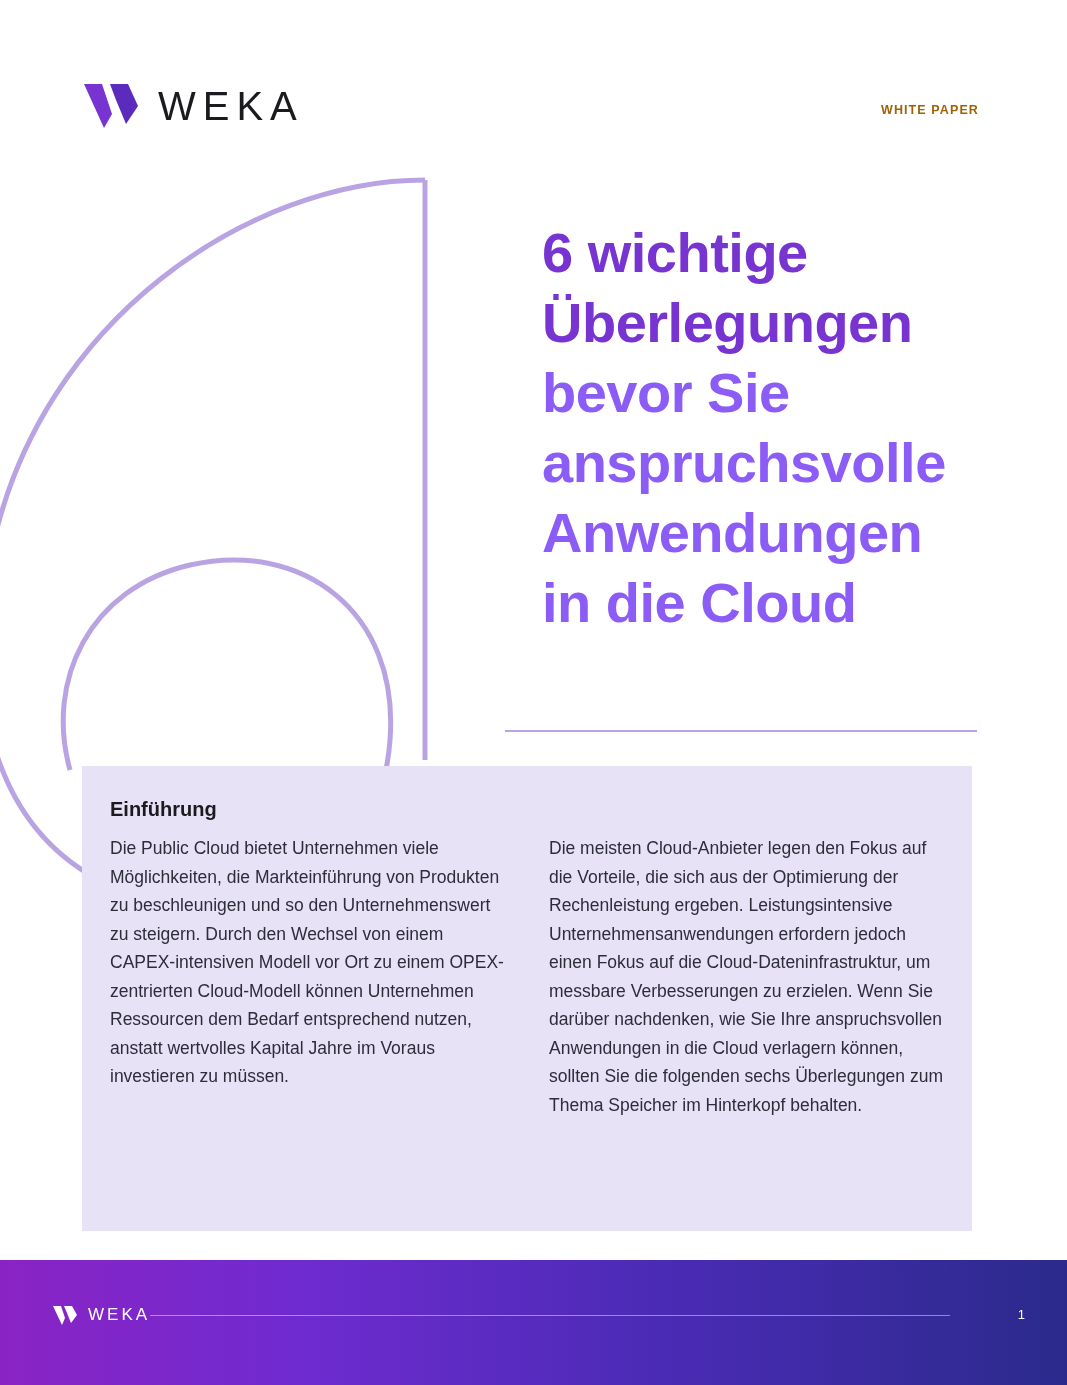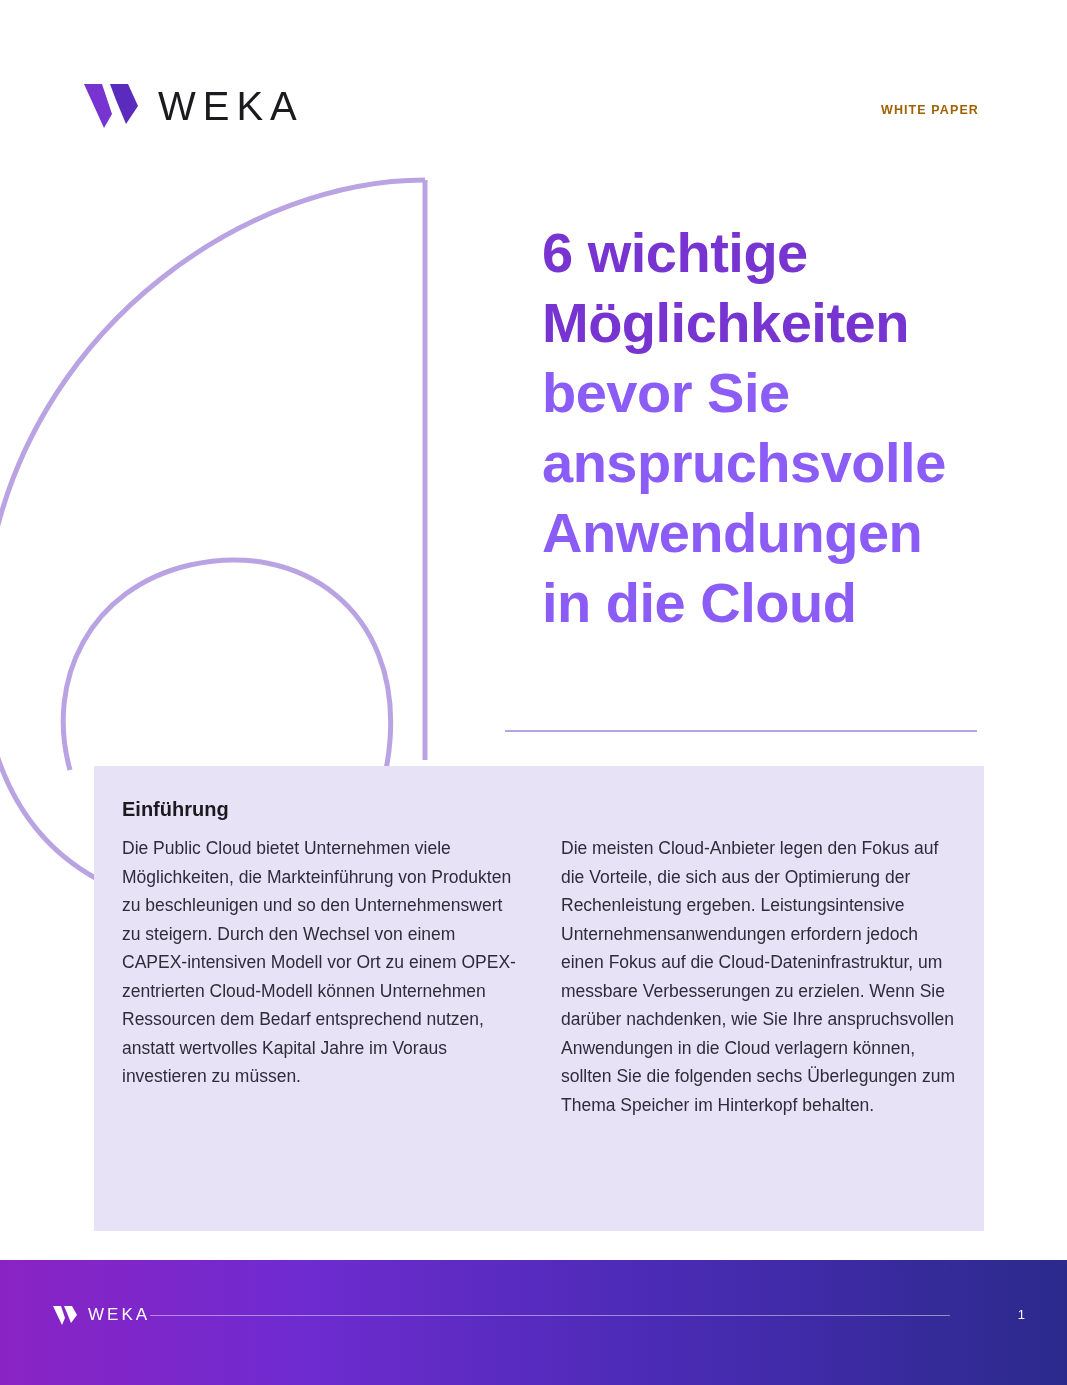--- a/index.html
+++ b/index.html
@@ -96,21 +96,21 @@
     left: 505px;
     top: 730px;
     width: 472px;
     height: 2px;
     background: #b9a3e3;
   }
 
   
   .intro-panel {
     position: absolute;
-    left: 94px;
+    left: 82px;
     top: 766px;
     width: 890px;
     height: 465px;
     background: #e8e2f7;
   }
   .intro-heading {
     position: absolute;
     left: 28px;
     top: 32px;
     font-size: 20px;
@@ -197,21 +197,21 @@
           <path d="M28 4 L46 4 L56 26 L44 44 L34 20 Z" fill="#5b2bbd"></path>
         </svg>
       </span>
       <span class="logo-text">WEKA</span>
     </div>
     <div class="white-paper-tag">WHITE PAPER</div>
   </div>
 
   <div class="title-block">
     <div class="title-line accent">6 wichtige</div>
-    <div class="title-line accent">Möglichkeiten</div>
+    <div class="title-line accent">Überlegungen</div>
     <div class="title-line">bevor Sie</div>
     <div class="title-line">anspruchsvolle</div>
     <div class="title-line">Anwendungen</div>
     <div class="title-line">in die Cloud</div>
   </div>
   <div class="title-rule"></div>
 
   <div class="intro-panel">
     <div class="intro-heading">Einführung</div>
     <div class="intro-cols">

